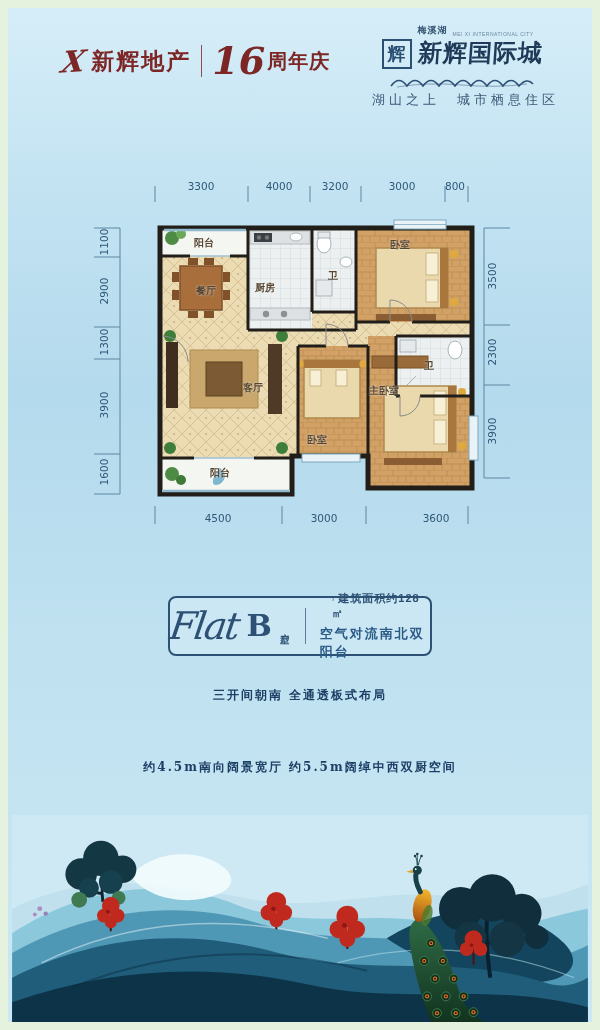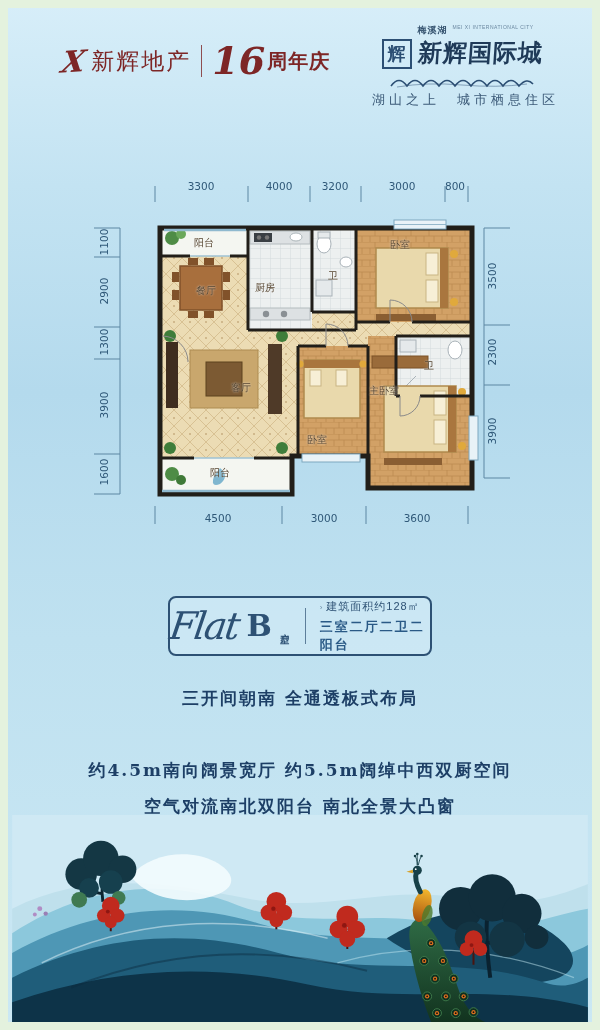--- a/index.html
+++ b/index.html
@@ -5,66 +5,66 @@
   * { margin:0; padding:0; box-sizing:border-box; }
   body { width:600px; height:1030px; font-family:"Liberation Sans", sans-serif; }
   .page{ position:relative; width:600px; height:1030px; overflow:hidden;
          background:linear-gradient(180deg,#d7eef9 0%,#c3e3f2 18%,#b4daed 38%,#bfe1f0 62%,#cbe8f4 100%); }
   .frame{ position:absolute; inset:0; border:8px solid #e4f2de; z-index:40; pointer-events:none; }
 
   
   .brand{ position:absolute; left:62px; top:42px; display:flex; align-items:center; color:#7d2626; z-index:3;}
   .brand .xmark{ font-family:"DejaVu Serif",serif; font-style:italic; font-weight:bold; font-size:30px;
                  transform:skewX(-14deg) rotate(-4deg); margin-right:6px; }
-  .brand .bname{ font-size:23px; font-weight:normal; letter-spacing:2px; }
+  .brand .bname{ font-size:23px; font-weight:bold; letter-spacing:2px; }
   .brand .bdiv{ width:1px; height:32px; background:#7d2626; margin:0 10px; opacity:.8; }
   .brand .num16{ font-family:"DejaVu Serif",serif; font-style:italic; font-weight:bold; font-size:38px; line-height:1; }
   .brand .anntxt{ font-size:20px; font-weight:bold; letter-spacing:1px; margin-left:2px; }
 
   .logo-block{ position:absolute; left:372px; top:24px; width:180px; text-align:center; color:#223c5e; z-index:3;}
   .logo-top{ display:flex; align-items:flex-end; justify-content:center; gap:6px; }
   .seal{ width:30px; height:30px; border:2px solid #2c4f74; color:#2c4f74; font-family:"DejaVu Serif",serif;
          font-weight:bold; font-size:18px; line-height:26px; text-align:center; }
   .logo-main{ text-align:left; }
-  .logo-sub{ display:flex; align-items:flex-start; gap:5px; }
+  .logo-sub{ display:flex; align-items:flex-end; gap:5px; }
   .logo-sub .district{ font-size:9px; font-weight:bold; letter-spacing:1px; color:#35536f; }
   .logo-sub .district-en{ font-size:5px; letter-spacing:.5px; color:#6a87a0; }
   .logo-name{ font-family:"DejaVu Serif",serif; font-weight:bold; font-size:24px; letter-spacing:1px;
               transform:skewX(-4deg); color:#1f3a58; }
   .logo-waves{ margin:2px auto 0; display:block; }
   .tagline{ font-size:13px; letter-spacing:4px; color:#3c5a78; margin-top:2px; white-space:nowrap; }
 
   
   .dim{ position:absolute; width:56px; text-align:center; font-size:10.5px; color:#2f5878; z-index:6;
         font-family:"DejaVu Sans",sans-serif; }
   .dim.v{ transform:rotate(-90deg); }
   .dimlines{ position:absolute; inset:0; z-index:5; pointer-events:none; }
 
   
   .plan{ position:absolute; left:150px; top:218px; z-index:2; }
-  .room-label{ position:absolute; z-index:7; font-size:10px; font-weight:normal; color:#564530;
+  .room-label{ position:absolute; z-index:7; font-size:10px; font-weight:bold; color:#564530;
                text-shadow:0 0 2px rgba(255,255,255,.8); white-space:nowrap; }
 
   
   .badge{ position:absolute; left:168px; top:596px; width:264px; height:60px; z-index:3;
           border:2px solid #2d5174; border-radius:8px; background:rgba(214,236,248,.55);
           display:flex; align-items:center; justify-content:center; gap:6px; color:#2d5174; }
   .flat-script{ font-family:"DejaVu Serif",serif; font-style:italic; font-size:38px; line-height:1;
                 letter-spacing:-2px; transform:skewX(-8deg); margin-right:2px; }
   .flat-letter{ font-family:"DejaVu Serif",serif; font-size:30px; font-weight:bold; line-height:1; }
   .flat-suffix{ writing-mode:vertical-rl; font-size:9px; letter-spacing:2px; font-weight:bold; margin-top:4px;}
   .badge-divider{ width:1px; height:36px; background:#2d5174; opacity:.7; margin:0 8px; }
   .badge-right{ text-align:left; }
-  .badge-area{ font-size:11px; font-weight:normal; letter-spacing:1px; }
+  .badge-area{ font-size:11px; font-weight:bold; letter-spacing:1px;margin-left:12px; }
   .badge-area .marker{ font-size:8px; opacity:.6; margin-right:3px; }
   .badge-rooms{ font-size:13px; font-weight:bold; letter-spacing:2px; margin-top:4px; color:#2a5a86;}
 
   
   .feature{ position:absolute; width:600px; text-align:center; z-index:3;
-            font-family:"DejaVu Serif",serif; font-weight:bold; font-size:17px;
+            font-family:"DejaVu Serif",serif; font-weight:bold; font-size:12px;
             letter-spacing:2px; color:#1d3f66; }
 
   
   .art{ position:absolute; left:8px; top:815px; z-index:2; }
 </style>
 </head>
 <body>
 
 <div class="page">
 
@@ -118,21 +118,21 @@
   <span class="dim v" style="left:76px;top:336px">1300</span>
   <span class="dim v" style="left:76px;top:399px">3900</span>
   <span class="dim v" style="left:76px;top:466px">1600</span>
 
   <span class="dim v" style="left:464px;top:270px">3500</span>
   <span class="dim v" style="left:464px;top:346px">2300</span>
   <span class="dim v" style="left:464px;top:425px">3900</span>
 
   <span class="dim" style="left:190px;top:512px">4500</span>
   <span class="dim" style="left:296px;top:512px">3000</span>
-  <span class="dim" style="left:389px;top:512px">3600</span>
+  <span class="dim" style="left:408px;top:512px">3600</span>
 
   <svg class="plan" width="330" height="285" viewBox="0 0 330 285">
     <defs>
       <pattern id="pCream" width="16" height="16" patternUnits="userSpaceOnUse">
         <rect width="16" height="16" fill="#ecdcb4"></rect>
         <path d="M0,8 L8,0 L16,8 L8,16 Z" fill="none" stroke="#d8c193" stroke-width="1"></path>
         <circle cx="8" cy="8" r="1" fill="#c9ae80"></circle>
       </pattern>
       <pattern id="pWood" width="18" height="12" patternUnits="userSpaceOnUse">
         <rect width="18" height="12" fill="#d2a166"></rect>
@@ -276,42 +276,41 @@
       <path d="M176,128 V106 M176,106 A22,22 0 0 1 198,128"></path>
       <path d="M250,178 V198 M250,198 A20,20 0 0 0 270,178"></path>
     </g>
   </svg>
 
   <span class="room-label" style="left:194px;top:236px">阳台</span>
   <span class="room-label" style="left:196px;top:284px">餐厅</span>
   <span class="room-label" style="left:255px;top:281px">厨房</span>
   <span class="room-label" style="left:328px;top:269px">卫</span>
   <span class="room-label" style="left:390px;top:238px">卧室</span>
-  <span class="room-label" style="left:231px;top:381px">客厅</span>
+  <span class="room-label" style="left:243px;top:381px">客厅</span>
   <span class="room-label" style="left:307px;top:433px">卧室</span>
   <span class="room-label" style="left:369px;top:384px">主卧室</span>
   <span class="room-label" style="left:424px;top:359px">卫</span>
   <span class="room-label" style="left:210px;top:466px">阳台</span>
 
   <div class="badge">
     <span class="flat-script">Flat</span>
     <span class="flat-letter">B</span>
     <span class="flat-suffix">户型</span>
     <span class="badge-divider"></span>
     <div class="badge-right">
       <div class="badge-area">
         <span class="marker">›</span><span>建筑面积约128㎡</span>
       </div>
-      <div class="badge-rooms">三室二厅二卫二阳台</div>
+      <div class="badge-rooms">空气对流南北双阳台</div>
     </div>
   </div>
 
   <div class="feature" style="top:687px">三开间朝南 全通透板式布局</div>
   <div class="feature" style="top:759px">约4.5m南向阔景宽厅 约5.5m阔绰中西双厨空间</div>
-  <div class="feature" style="top:795px">空气对流南北双阳台 南北全景大凸窗</div>
 
   <svg class="art" width="584" height="207" viewBox="0 0 584 210">
     <defs>
       <linearGradient id="gradTail" x1="0" y1="0" x2="0" y2="1">
         <stop offset="0" stop-color="#2f6b45"></stop>
           <stop offset="1" stop-color="#12331f"></stop>
       </linearGradient>
       <linearGradient id="gradBody" x1="0" y1="0" x2="0" y2="1">
         <stop offset="0" stop-color="#f2b62d"></stop>
           <stop offset="1" stop-color="#a8500f"></stop>

